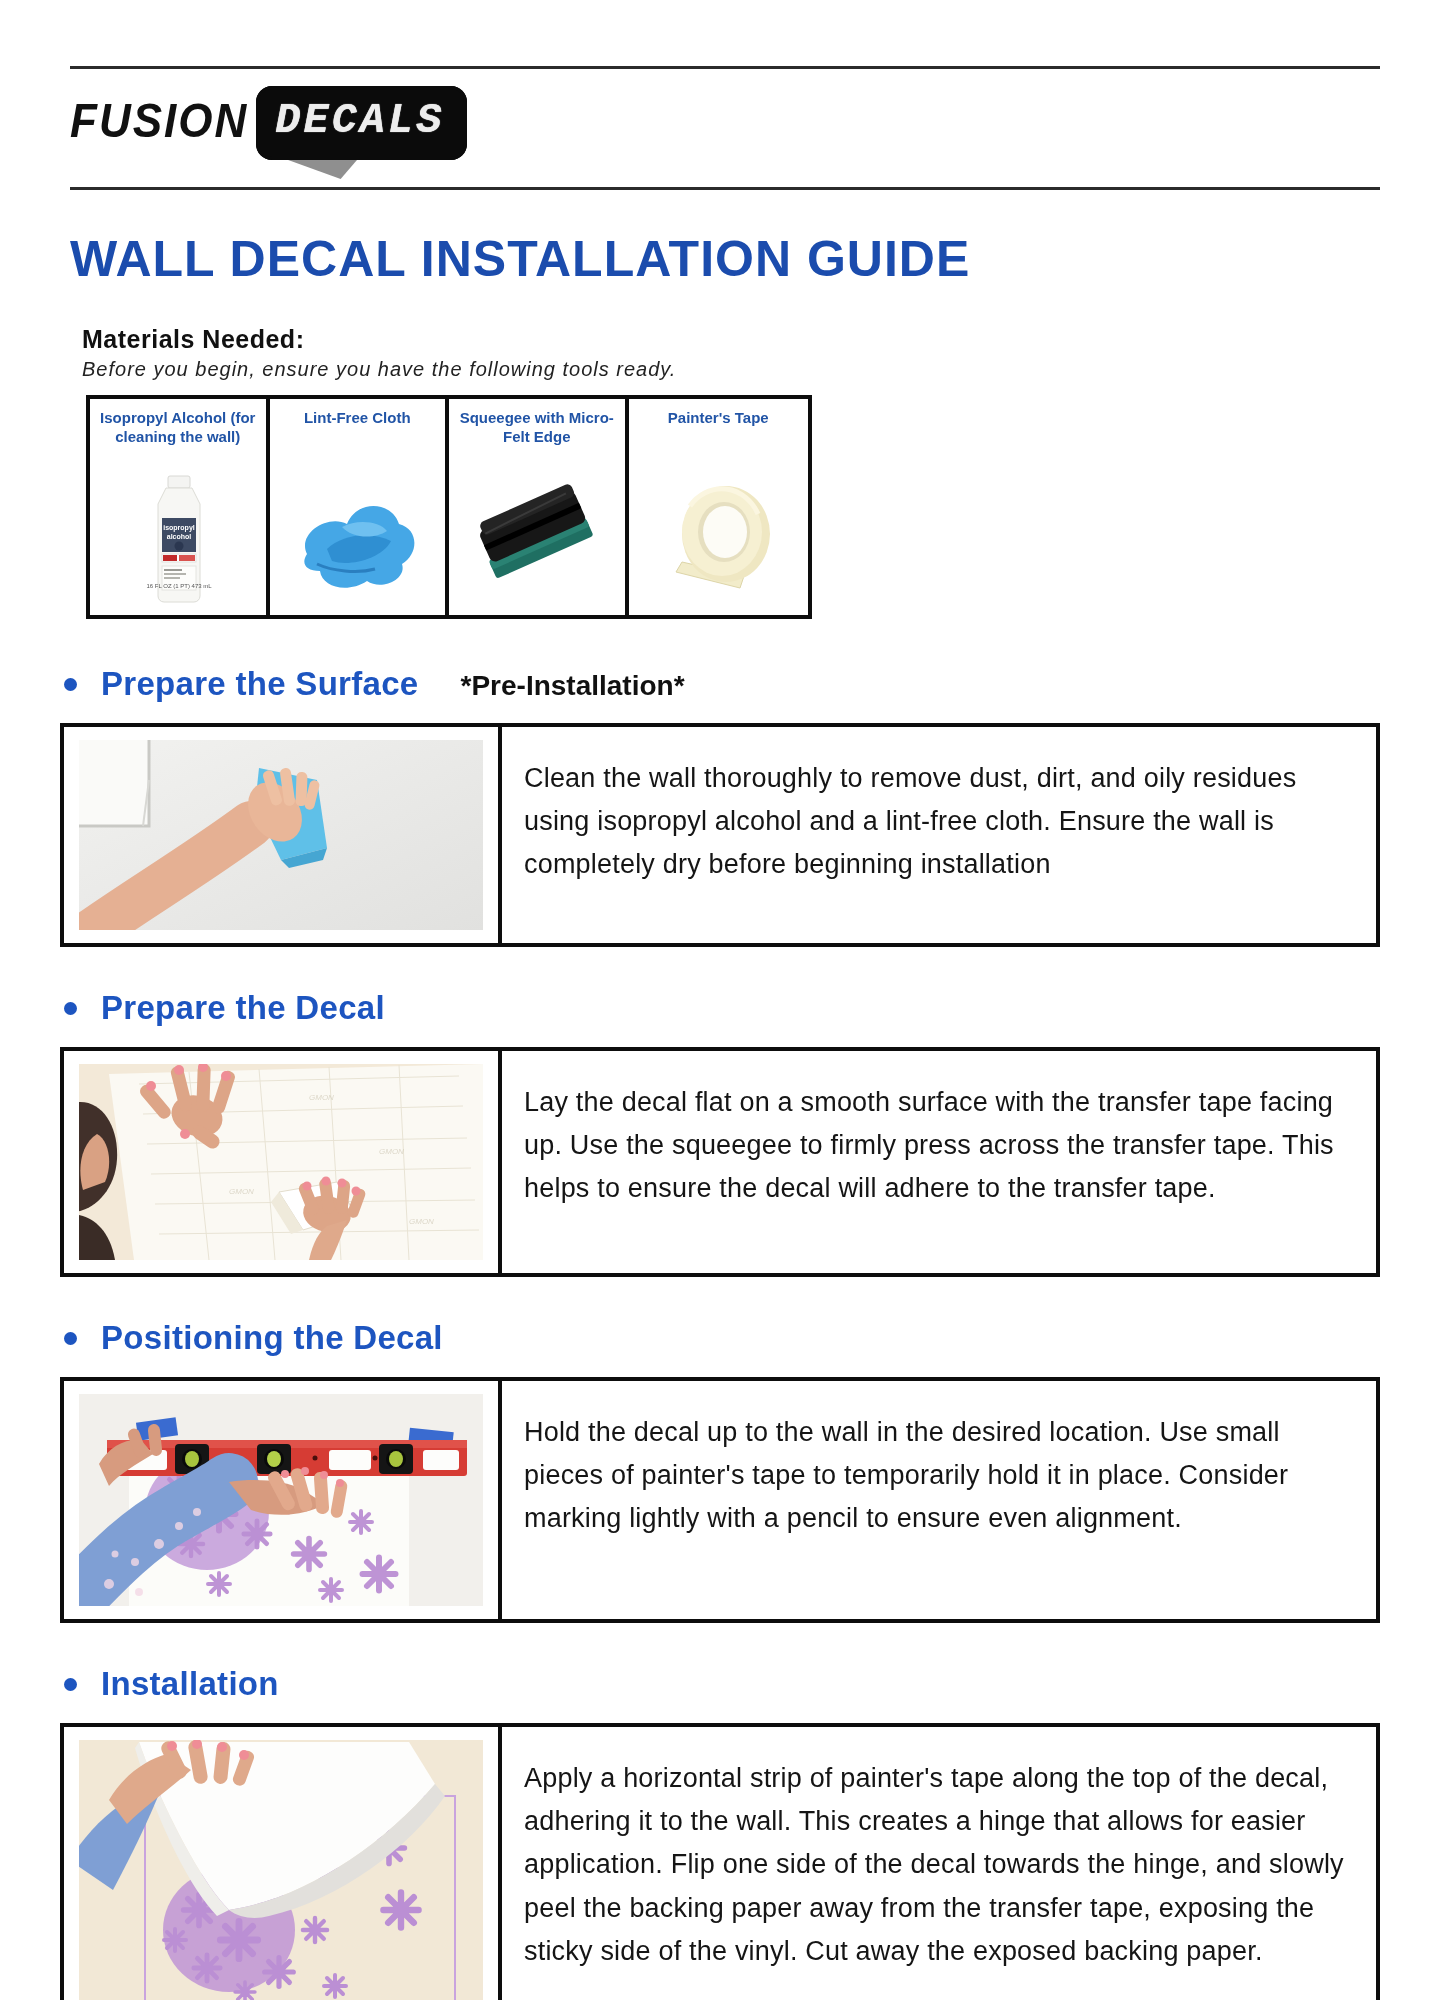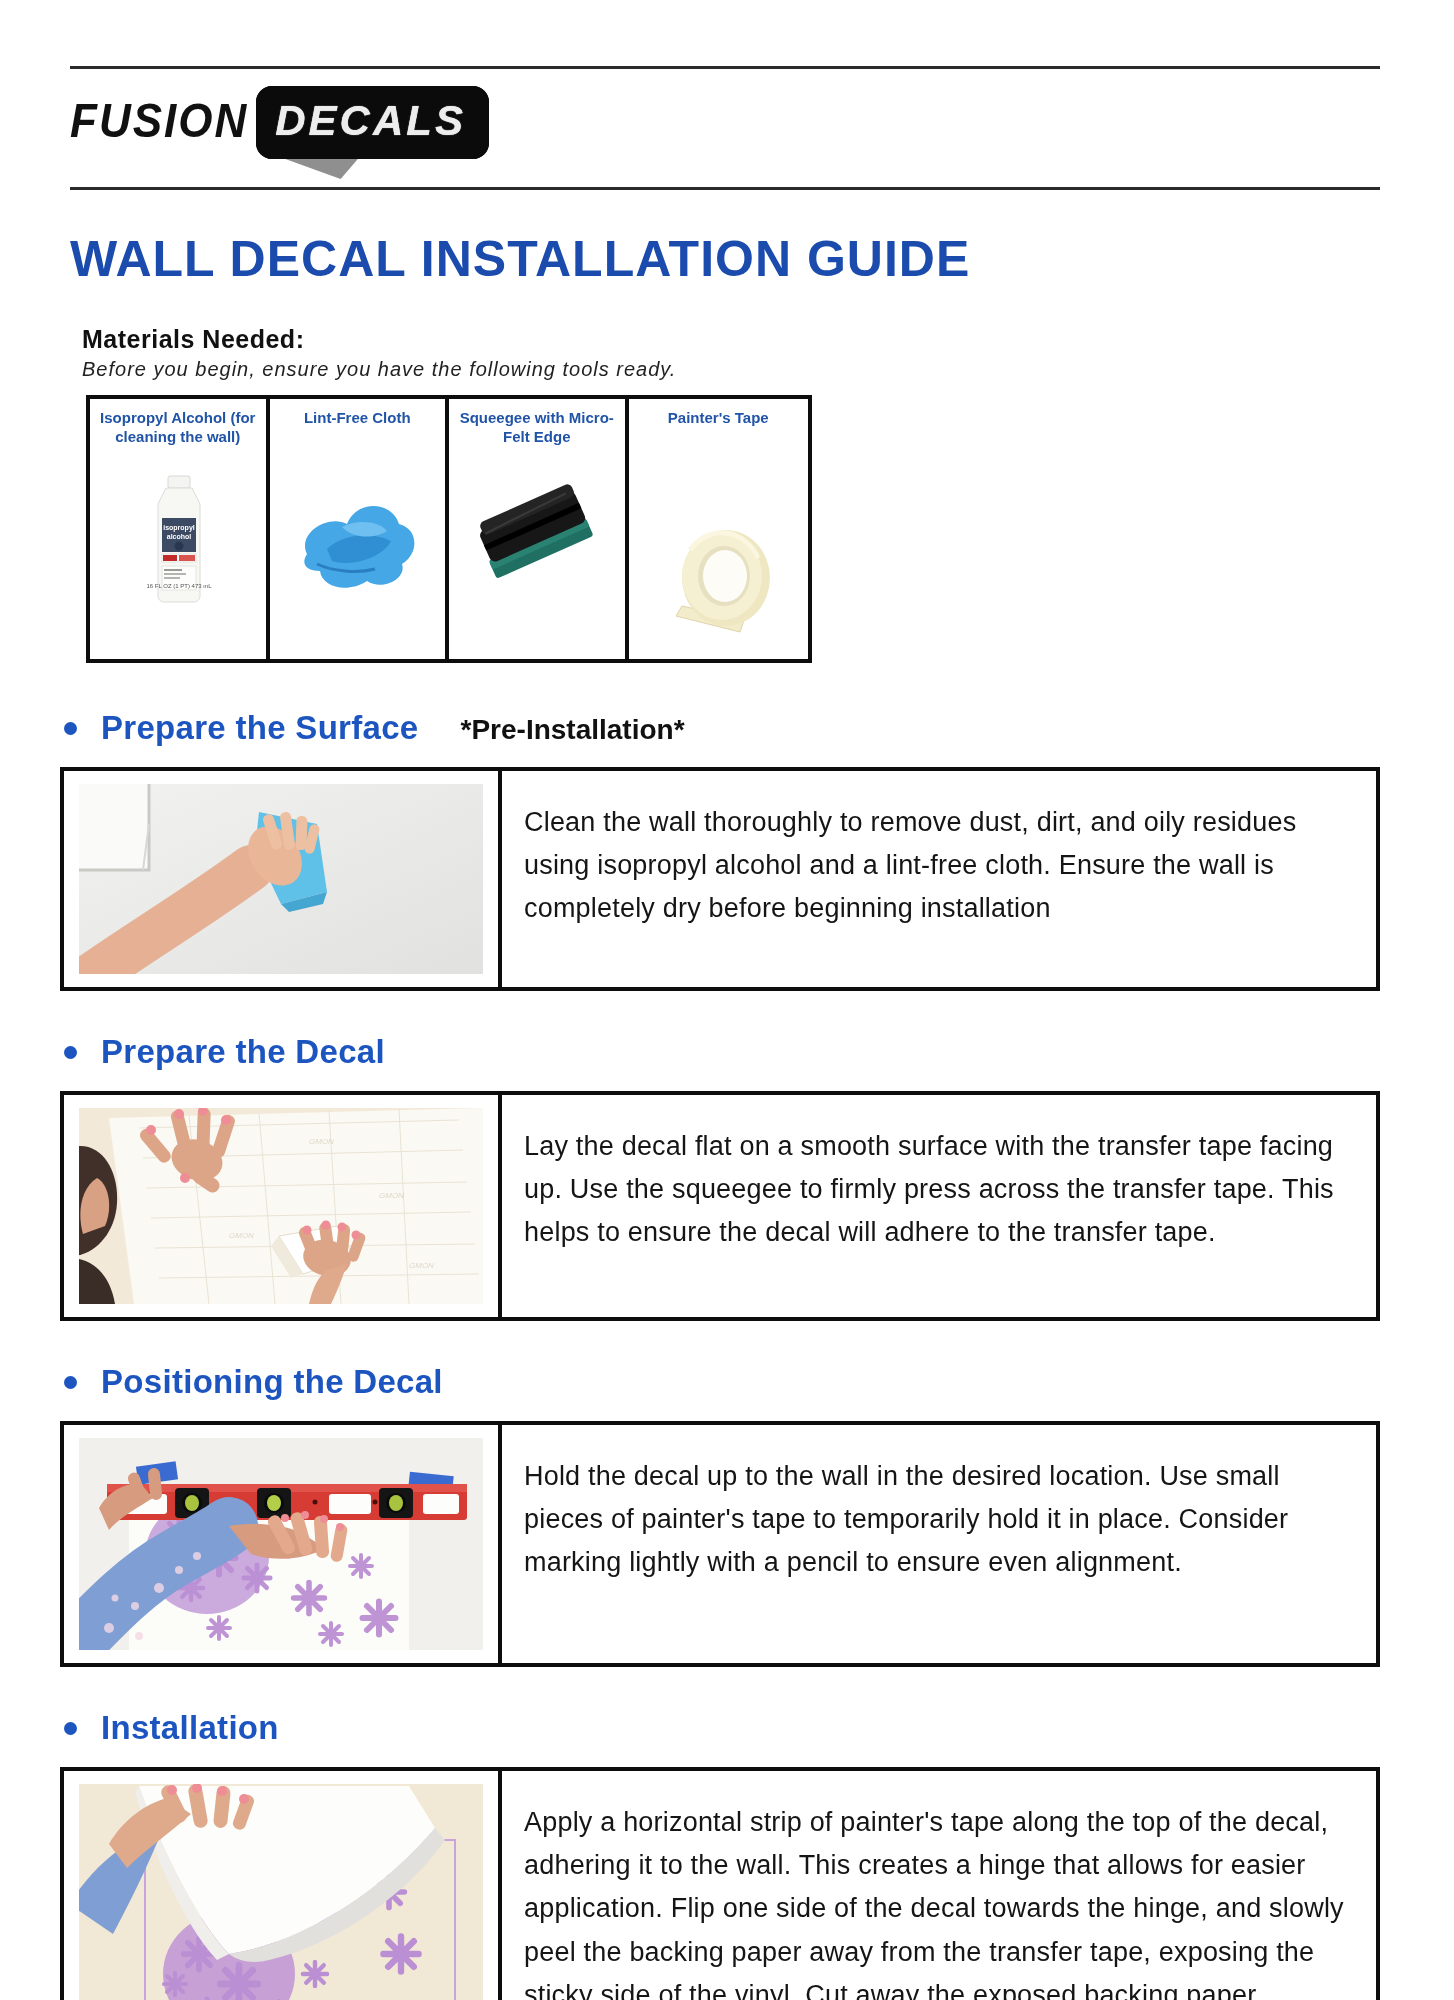--- a/index.html
+++ b/index.html
@@ -5,35 +5,35 @@
   * { margin:0; padding:0; box-sizing:border-box; }
   html,body { background:#ffffff; }
   body { width:1454px; height:2000px; font-family:"Liberation Sans", sans-serif; color:#1f1f1f; overflow:hidden; }
   .page { width:1454px; height:2000px; position:relative; background:#fff; padding:66px 74px 0 60px; }
 
   .rule { border:none; border-top:3px solid #2b2b2b; margin-left:10px; }
 
   
   .logo-row { display:flex; align-items:center; padding:16px 0 30px 10px; height:118px; }
   .logo-fusion { font-size:44px; font-weight:800; font-style:italic; letter-spacing:2px; color:#111; transform:scaleY(1.08); margin-right:8px; }
-  .logo-badge-wrap { position:relative; }
+  .logo-badge-wrap { position:relative;font-family:Liberation Mono, monospace; }
   .logo-badge { position:relative; z-index:2; background:#0b0b0b; color:#ededed; border:3px solid #0b0b0b; border-radius:16px; padding:8px 20px 12px 16px; font-size:42px; font-weight:800; font-style:italic; letter-spacing:3px; text-shadow:0 0 1px #fff; }
   .logo-tail { position:absolute; z-index:1; left:14px; bottom:-34px; width:110px; height:48px; background:#8f8f8f; clip-path:polygon(2% 0, 100% 4%, 64% 100%, 10% 55%); }
 
   
   .title-row { display:flex; align-items:stretch; margin:40px 0 0 10px;flex-direction:column; }
   .title-bar { width:10px; background:#0a0a0a; margin-right:12px; }
   .doc-title { font-size:50px; font-weight:800; letter-spacing:1px; color:#1b4cad; line-height:1.1; padding:2px 0; }
 
   
   .materials-heading { margin:36px 0 4px 22px; font-size:25px; font-weight:800; color:#111; letter-spacing:.5px; }
   .materials-sub { margin:2px 0 14px 22px; font-size:20px; font-style:italic; color:#222; letter-spacing:1px; }
   .materials-table { display:flex; margin-left:26px; width:726px; border:4px solid #0d0d0d; background:#fff; }
   .material-cell { width:25%; border-right:4px solid #0d0d0d; display:flex; flex-direction:column; align-items:center; padding:8px 6px 10px; }
-  .material-cell:last-child { border-right:none;gap:44px; }
+  .material-cell:last-child { border-right:none; }
   .material-label { min-height:66px; display:flex; align-items:flex-start; justify-content:center; text-align:center; font-size:15px; font-weight:800; color:#2154a6; line-height:1.25; padding-top:2px; }
   .material-icon { height:132px; display:flex; align-items:center; justify-content:center; }
 
   
   .section-heading { display:flex; align-items:baseline; margin:46px 0 20px 4px; }
   .bullet { width:13px; height:13px; border-radius:50%; background:#1d55c0; margin-right:24px; align-self:center; }
   .section-title { font-size:33px; font-weight:800; color:#1d55c0; letter-spacing:.3px; }
   .section-note { font-size:28px; font-weight:800; color:#111; margin-left:42px; }
 
   

